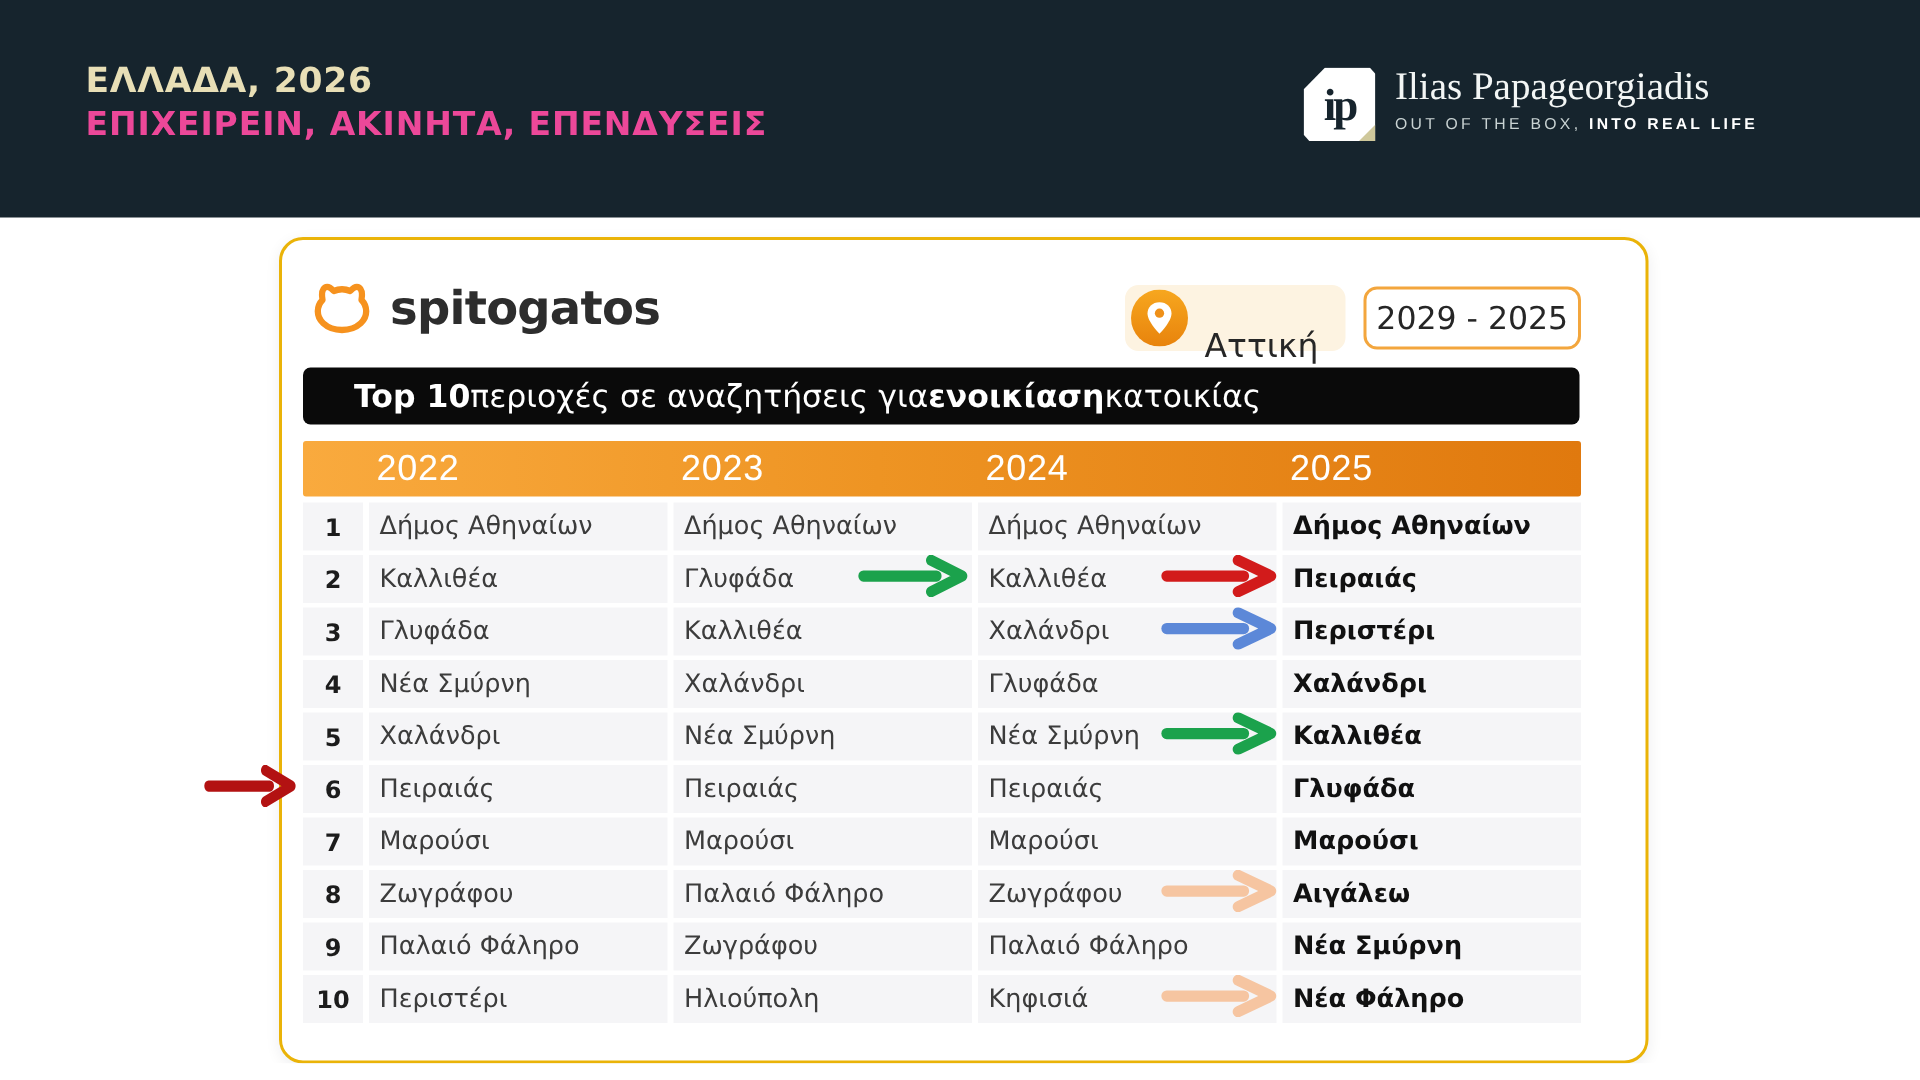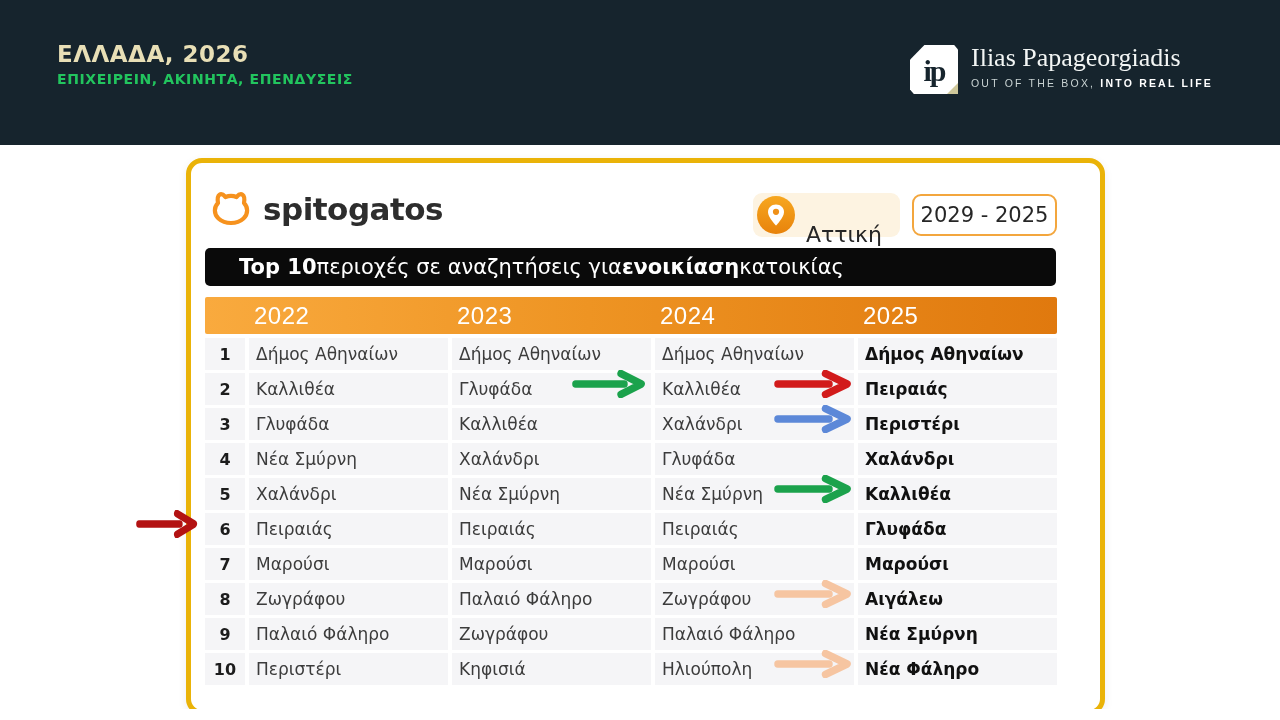--- a/index.html
+++ b/index.html
@@ -3,38 +3,38 @@
 <meta charset="utf-8">
 <style>
   html,body{margin:0;padding:0;background:#ffffff;}
   .slide{position:relative;width:1280px;height:709px;background:#ffffff;overflow:hidden;
          font-family:"DejaVu Sans","Liberation Sans",sans-serif;}
 
   
   .topbar{position:absolute;left:0;top:0;width:1280px;height:145px;background:#16242d;}
   .top-titles{position:absolute;left:57px;top:41px;}
   .t1{color:#e8dfb6;font-size:23px;font-weight:bold;letter-spacing:.5px;line-height:1.15;}
-  .t2{color:#22c55e;font-size:14px;font-weight:bold;letter-spacing:.6px;margin-top:4px;}
-  .brand{position:absolute;left:910px;top:45px;display:flex;gap:13px;align-items:flex-start;}
+  .t2{color:#ec4899;font-size:22px;font-weight:bold;letter-spacing:.6px;margin-top:4px;}
+  .brand{position:absolute;left:869px;top:45px;display:flex;gap:13px;align-items:flex-start;}
   .monogram{width:48px;height:49px;background:#ffffff;position:relative;
             clip-path:polygon(30% 0,92% 0,100% 9%,100% 100%,8% 100%,0 91%,0 30%);
             display:flex;align-items:center;justify-content:center;}
   .monogram span{font-family:"Liberation Serif","DejaVu Serif",serif;font-weight:bold;
                  font-size:30px;color:#16242d;letter-spacing:-2px;padding-top:2px;}
   .monogram::after{content:"";position:absolute;right:0;bottom:0;width:0;height:0;
                    border-left:11px solid transparent;border-bottom:11px solid #cfc89b;}
   .brand-name{font-family:"Liberation Serif","DejaVu Serif",serif;color:#f3f6f5;
               font-size:26px;line-height:1.0;}
   .brand-tagline{margin-top:6px;font-size:10.5px;letter-spacing:2.2px;color:#c9d3d3;
                  font-family:"Liberation Sans",sans-serif;white-space:nowrap;}
   .brand-tagline b{color:#ffffff;}
 
   
   .card{position:absolute;left:186px;top:158px;width:909px;height:547px;background:#fff;
-        border:5px solid #eab308;border-radius:16px;box-shadow:0 3px 10px rgba(20,30,40,.07);}
+        border:2px solid #eab308;border-radius:16px;box-shadow:0 3px 10px rgba(20,30,40,.07);}
   .sg-logo{position:absolute;left:17px;top:26px;display:flex;align-items:center;gap:9px;}
   .sg-word{font-size:31px;font-weight:bold;color:#2d2d2d;letter-spacing:-.5px;}
   .region-badge{position:absolute;left:562px;top:30px;width:147px;height:44px;background:#fdf3e1;
                 border-radius:9px;display:flex;align-items:center;gap:11px;padding-left:4px;
                 box-sizing:border-box;}
   .region-label{font-size:22px;color:#262626;margin-top:39px;}
   .range-box{position:absolute;left:721px;top:31px;width:145px;height:42px;border:2px solid #f3a63d;
              border-radius:9px;background:#fff;display:flex;align-items:center;justify-content:center;
              box-sizing:border-box;}
   .range-label{font-size:21px;color:#262626;}
@@ -184,22 +184,22 @@
           <div class="tr">
             <div class="td rank">9</div>
             <div class="td">Παλαιό Φάληρο</div>
             <div class="td">Ζωγράφου</div>
             <div class="td">Παλαιό Φάληρο</div>
             <div class="td last">Νέα Σμύρνη</div>
           </div>
           <div class="tr">
             <div class="td rank">10</div>
             <div class="td">Περιστέρι</div>
+            <div class="td">Ηλιούπολη</div>
             <div class="td">Κηφισιά</div>
-            <div class="td">Ηλιούπολη</div>
             <div class="td last">Νέα Φάληρο</div>
           </div>
         </div>
     </div>
   </div>
 
 <div class="arrow" style="left: 572px; top: 370px; width: 74px;">
       <svg viewBox="0 0 82 28" preserveAspectRatio="none">
         <line x1="4" y1="14" x2="58" y2="14" stroke="#1ba24c" stroke-width="7.5" stroke-linecap="round"></line>
         <polyline points="54,3.5 77,14 54,24.5" fill="none" stroke="#1ba24c" stroke-width="7.5" stroke-linecap="round" stroke-linejoin="round"></polyline>

